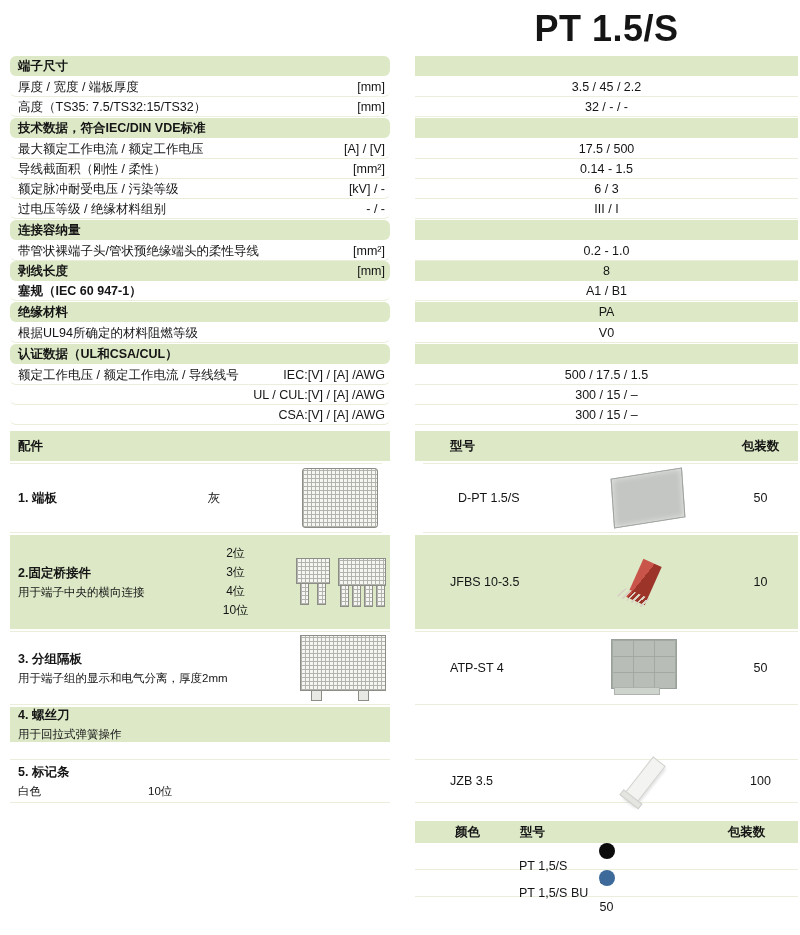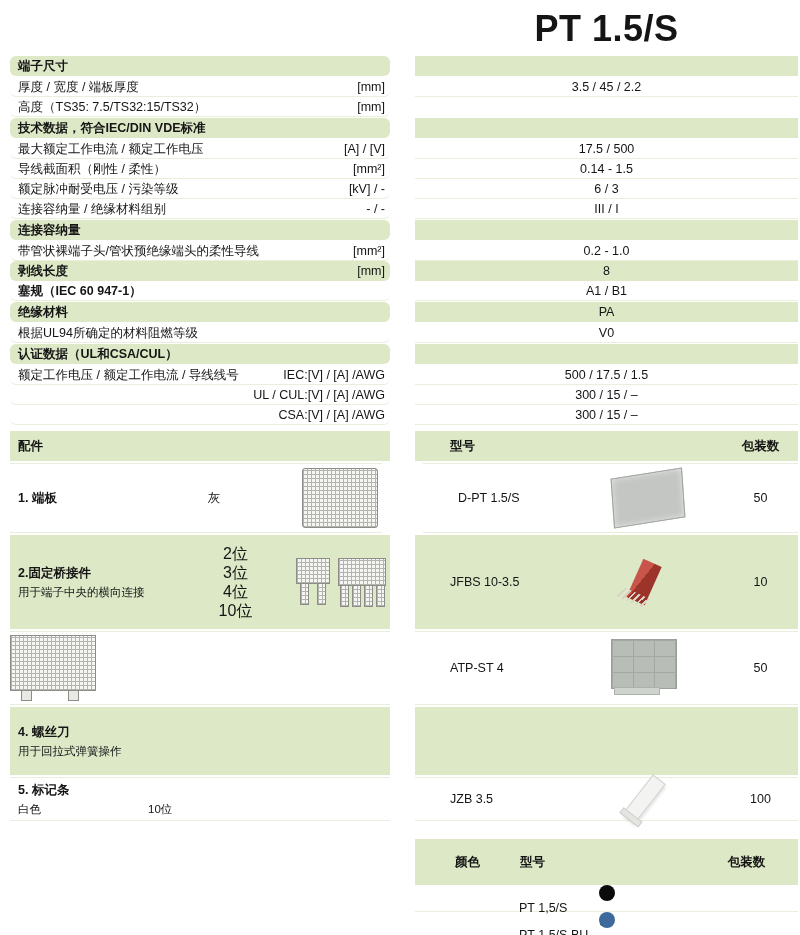--- a/index.html
+++ b/index.html
@@ -39,21 +39,21 @@
   .acc-item .al{display:flex;align-items:center;}
   .acc-item .ar{display:flex;align-items:center;}
   .acc-item .ar .model{width:150px;padding-left:35px;box-sizing:border-box;}
   .acc-item .ar .imgc{flex:1;display:flex;justify-content:center;align-items:center;}
   .acc-item .ar .pack{width:75px;text-align:center;}
   .acc-item.white .al,.acc-item.white .ar{background:#fff;border-top:1px solid #e9efdb;border-bottom:1px solid #e9efdb;}
   .acc-item.green .al,.acc-item.green .ar{background:#dce8c6;}
   .iname{font-weight:700;}
   .idesc{font-size:11.5px;margin-top:3px;}
   .tblock{padding-left:8px;}
-  .poscol{text-align:left;font-size:16px;line-height:19px;}
+  .poscol{text-align:left;font-size:12px;line-height:19px;}
   
   .hatch{background-color:#f5f5f3;
     background-image:repeating-linear-gradient(0deg,#b3b3ae 0 1px,transparent 1px 4px),
                      repeating-linear-gradient(90deg,#b3b3ae 0 1px,transparent 1px 4px);
     border:1px solid #8d8d88;}
   .img-endplate{width:74px;height:58px;border-radius:3px;}
   .img-dpt{width:70px;height:48px;background:#c3c6c2;border:1px solid #9fa39f;
     transform:rotate(-4deg) skewY(-5deg);box-shadow:inset 0 0 6px rgba(255,255,255,.6);}
   .bridges{display:flex;gap:8px;align-items:flex-start;}
   .bbody2{width:32px;height:24px;}
@@ -75,21 +75,21 @@
                      linear-gradient(90deg,#a3a9a2 1px,transparent 1px);
     background-size:21px 16px;margin-bottom:8px;}
   .img-atp:after{content:"";position:absolute;left:2px;bottom:-7px;width:44px;height:6px;
     background:#cfd3ce;border:1px solid #aeb2ad;}
   .img-jzb{width:14px;height:48px;background:#f3f3f1;border:1px solid #d2d2cf;
     transform:rotate(38deg);box-shadow:2px 2px 3px rgba(0,0,0,.12);position:relative;}
   .img-jzb:after{content:"";position:absolute;left:-4px;bottom:-2px;width:22px;height:5px;
     background:#e4e4e1;border:1px solid #cfcfcc;}
   
   .variants{width:383px;margin-left:405px;margin-top:18px;font-size:12.5px;}
-  .var-head{height:46px;background:#dce8c6;display:flex;align-items:center;font-weight:700;}
+  .var-head{height:22px;background:#dce8c6;display:flex;align-items:center;font-weight:700;}
   .vc1{width:105px;text-align:center;}
   .vc2{width:175px;text-align:left;}
   .vc3{flex:1;text-align:center;}
   .var-row{height:26px;display:flex;align-items:center;border-bottom:1px solid #e9efdb;flex-direction:column;}
   .var-row .vc1{display:flex;justify-content:center;}
   .dot{width:16px;height:16px;border-radius:50%;display:inline-block;}
 </style>
 </head>
 <body>
 
@@ -115,20 +115,21 @@
           <span class="unit">[mm]</span>
         </div>
       <div class="sr">3.5 / 45 / 2.2</div>
     </div>
 
     <div class="spec-row d">
       <div class="sl">
           <span class="lbl">高度（TS35: 7.5/TS32:15/TS32）</span>
           <span class="unit">[mm]</span>
         </div>
+      <div class="sr">32 / - / -</div>
     </div>
 
     <div class="spec-row h">
       <div class="sl">
           <span class="lbl">技术数据，符合IEC/DIN VDE标准</span>
           <span class="unit"></span>
         </div>
       <div class="sr"></div>
     </div>
 
@@ -151,21 +152,21 @@
     <div class="spec-row d">
       <div class="sl">
           <span class="lbl">额定脉冲耐受电压 / 污染等级</span>
           <span class="unit">[kV] / -</span>
         </div>
       <div class="sr">6 / 3</div>
     </div>
 
     <div class="spec-row d">
       <div class="sl">
-          <span class="lbl">连接容纳量 / 绝缘材料组别</span>
+          <span class="lbl">过电压等级 / 绝缘材料组别</span>
           <span class="unit">- / -</span>
         </div>
       <div class="sr">III / I</div>
     </div>
 
     <div class="spec-row h">
       <div class="sl">
           <span class="lbl">连接容纳量</span>
           <span class="unit"></span>
         </div>
@@ -314,34 +315,38 @@
         <span class="model">JFBS 10-3.5</span>
         <span class="imgc">
             <span class="img-jfbs"></span>
           </span>
         <span class="pack">10</span>
       </div>
     </div>
 
     <div class="acc-row acc-item white" style="height:74px;">
       <div class="al">
+        <div class="tblock" style="flex:1;">
+          <div class="iname">3. 分组隔板</div>
+          <div class="idesc">用于端子组的显示和电气分离，厚度2mm</div>
+        </div>
         <div style="display:flex;justify-content:flex-end;padding-right:4px;">
           <div class="img-part hatch"></div>
         </div>
       </div>
       <div class="ar">
         <span class="model">ATP-ST 4</span>
         <span class="imgc">
             <span class="img-atp"></span>
           </span>
         <span class="pack">50</span>
       </div>
     </div>
 
-    <div class="acc-row acc-item green" style="height:68px;">
+    <div class="acc-row acc-item green" style="height:50px;flex-direction:column;">
       <div class="al">
         <div class="tblock">
           <div class="iname">4. 螺丝刀</div>
           <div class="idesc">用于回拉式弹簧操作</div>
         </div>
       </div>
       <div class="ar"></div>
     </div>
 
     <div class="acc-row acc-item white" style="height:44px;">

